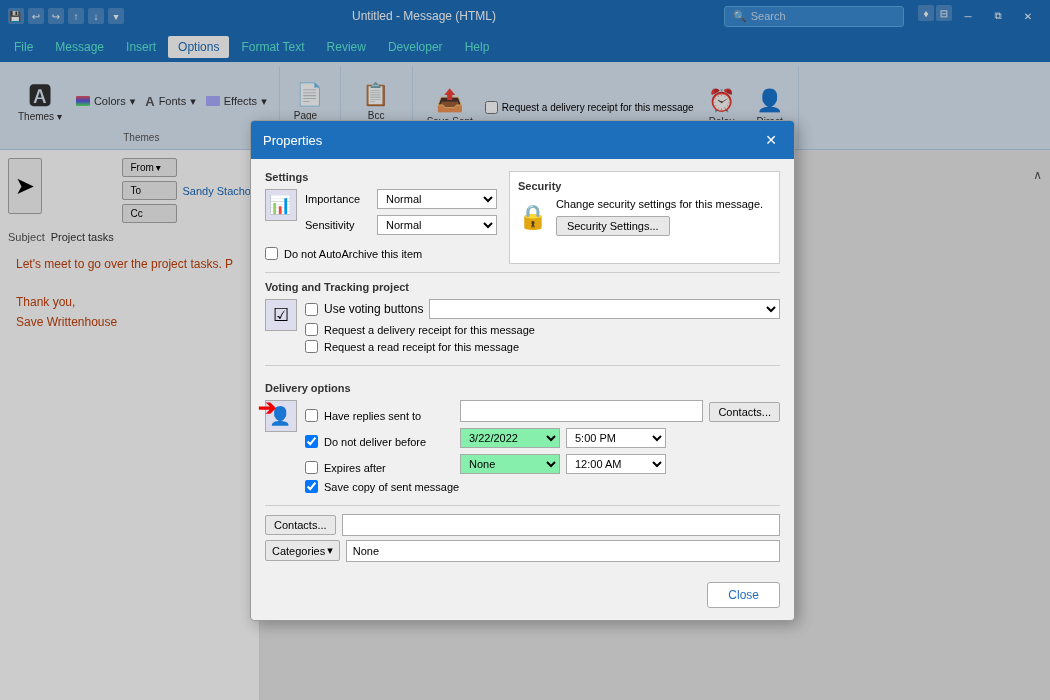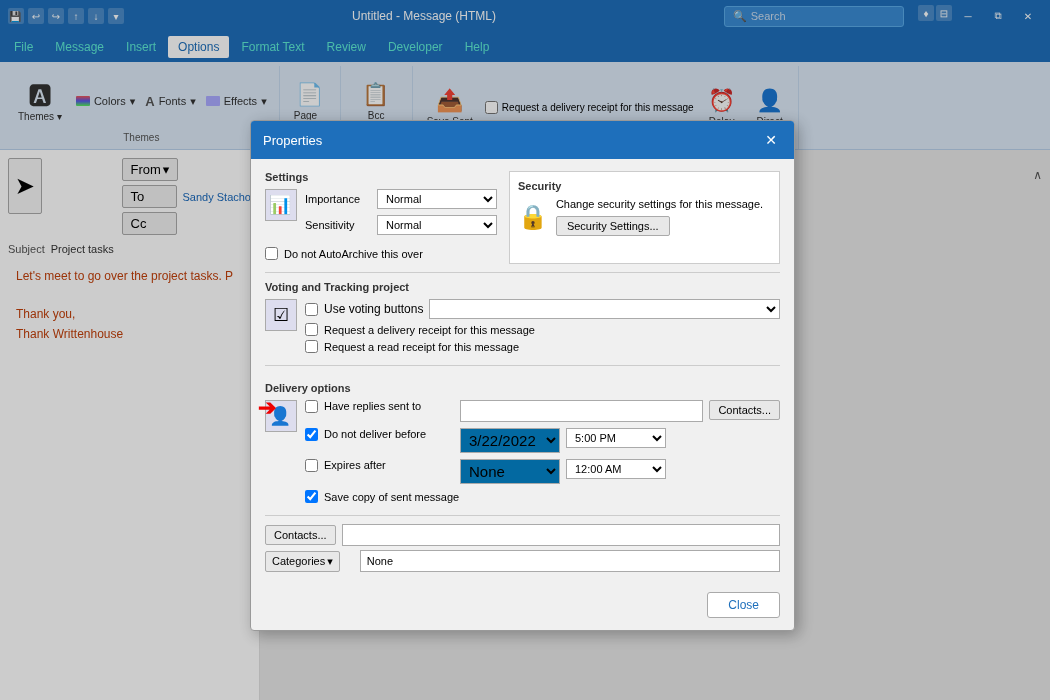--- a/index.html
+++ b/index.html
@@ -129,21 +129,21 @@
     }
     .addr-fields { margin-left: 72px; }
     .addr-row {
       display: flex; align-items: center;
       margin-bottom: 4px;
     }
     .addr-btn {
       border: 1px solid #aaa;
       background: #f0f0f0;
       padding: 3px 8px;
-      font-size: 13px;
+      font-size: 10px;
       cursor: pointer;
       border-radius: 2px;
       min-width: 55px;
       text-align: center;
       display: flex; align-items: center; gap: 2px;
     }
     .addr-value { margin-left: 6px; font-size: 11px; color: #1a69bb; overflow: hidden; text-overflow: ellipsis; white-space: nowrap; max-width: 130px; }
     .subject-row { display: flex; align-items: center; margin-top: 4px; clear: both; }
     .subject-label { font-size: 11px; color: #555; margin-right: 6px; }
     .subject-value { font-size: 11px; color: #333; }
@@ -236,21 +236,21 @@
     .voting-select {
       flex: 1;
       border: 1px solid #aaa;
       background: white;
       padding: 2px 4px;
       font-size: 11px;
     }
 
     .delivery-section { margin-top: 16px; }
     .delivery-row {
-      display: flex; align-items: flex-start; gap: 6px;
+      display: flex; align-items: flex-end; gap: 6px;
       margin-bottom: 6px; font-size: 11px;
     }
     .delivery-label { min-width: 130px; }
     .delivery-input {
       border: 1px solid #aaa;
       background: white;
       padding: 2px 6px;
       font-size: 11px;
       flex: 1;
       height: 22px;
@@ -258,23 +258,23 @@
     .delivery-btn {
       border: 1px solid #aaa;
       background: #e8e8e8;
       padding: 3px 8px;
       font-size: 11px;
       cursor: pointer;
       border-radius: 2px;
     }
     .date-select {
       border: 1px solid #aaa;
-      background: #0369a1;
+      background: #86efac;
       padding: 2px 4px;
-      font-size: 15px;
+      font-size: 11px;
       width: 100px;
     }
     .time-select {
       border: 1px solid #aaa;
       background: white;
       padding: 2px 4px;
       font-size: 11px;
       width: 100px;
     }
 
@@ -293,21 +293,21 @@
     }
     .contacts-input {
       flex: 1;
       border: 1px solid #aaa;
       background: white;
       padding: 2px 6px;
       font-size: 11px;
       height: 22px;
     }
     .categories-row {
-      display: flex; align-items: center; gap: 20px;
+      display: flex; align-items: flex-start; gap: 6px;
     }
     .categories-btn {
       border: 1px solid #aaa;
       background: #e8e8e8;
       padding: 3px 6px;
       font-size: 11px;
       cursor: pointer;
       border-radius: 2px;
       display: flex; align-items: center; gap: 2px;
     }
@@ -498,21 +498,21 @@
       </div>
     </div>
     <div class="subject-row">
       <span class="subject-label">Subject</span>
       <span class="subject-value">Project tasks</span>
     </div>
     <div class="email-body">
       <p>Let's meet to go over the project tasks. P</p>
       <br>
       <p>Thank you,</p>
-      <p>Thank Writtenhouse</p>
+      <p>Save Writtenhouse</p>
     </div>
   </div>
 
   <div style="flex:1; background:#e8e8e8;"></div>
 </div>
 
 <div class="overlay"></div>
 
 <div class="red-arrow">➔</div>
 
@@ -540,21 +540,21 @@
             <div class="settings-row">
               <label>Sensitivity</label>
               <select class="settings-select">
                 <option>Normal</option>
               </select>
             </div>
           </div>
         </div>
         <div class="checkbox-row" style="margin-top:6px;">
           <input type="checkbox" style="">
-          <span>Do not AutoArchive this over</span>
+          <span>Do not AutoArchive this item</span>
         </div>
       </div>
 
       <div style="flex:1;border:1px solid #ccc;background:white;padding:8px;">
         <div class="section-label">Security</div>
         <div style="display:flex;align-items:center;gap:8px;">
           <div style="font-size:24px;">🔒</div>
           <div style="flex:1;">
             <div style="font-size:11px;margin-bottom:6px;">Change security settings for this message.</div>
             <button class="security-btn">Security Settings...</button>

